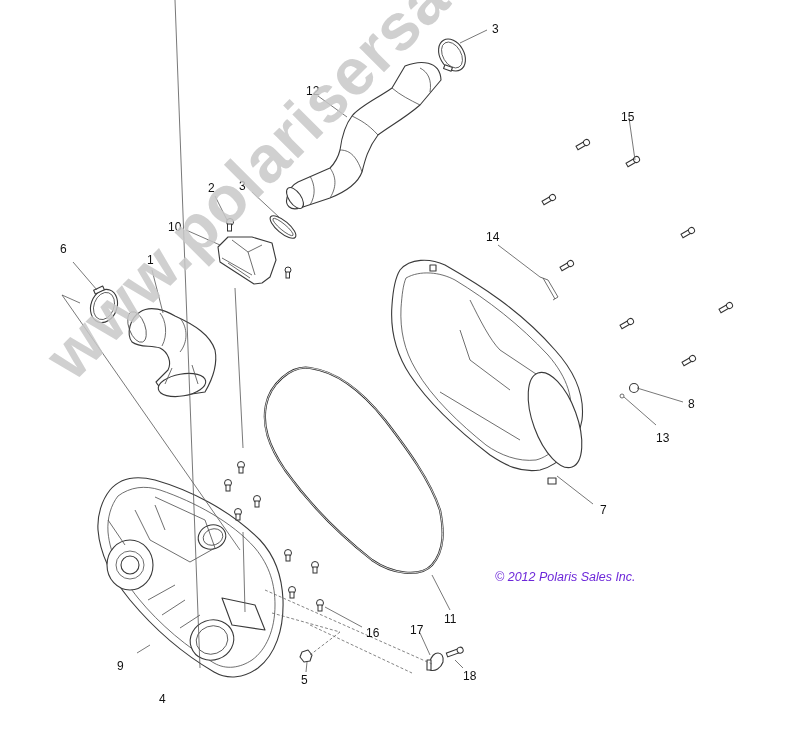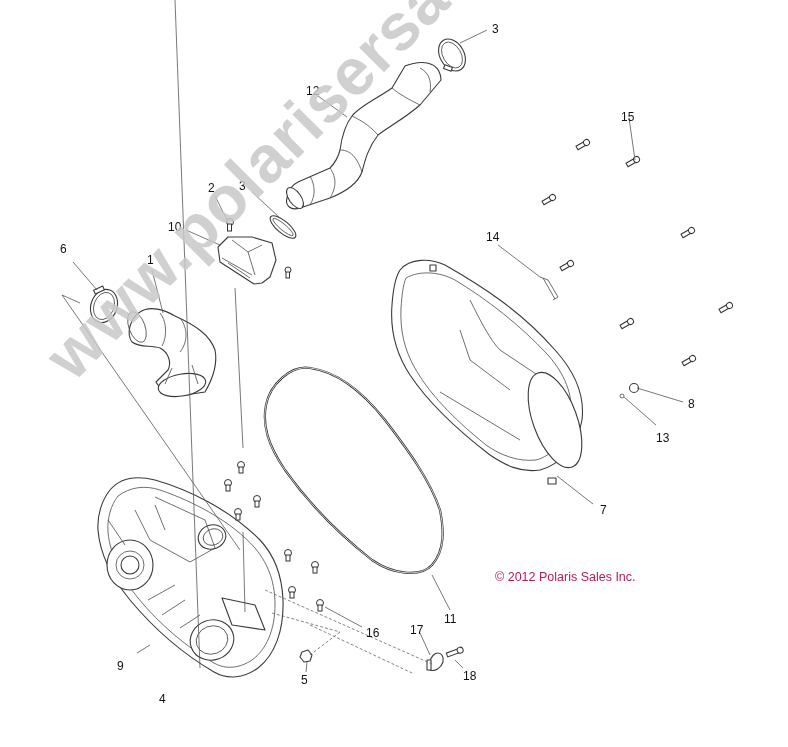--- a/index.html
+++ b/index.html
@@ -6,21 +6,21 @@
     body { width: 788px; height: 747px; position: relative; overflow: hidden;
            font-family: "Liberation Sans", sans-serif; }
     #diagram { position: absolute; left: 0; top: 0; width: 788px; height: 747px; }
     .part { fill: #ffffff; stroke: #3a3a3a; stroke-width: 1.1; stroke-linejoin: round; }
     .part-thin { fill: none; stroke: #4a4a4a; stroke-width: 0.8; }
     .belt { fill: none; stroke: #2c2c2c; stroke-width: 2.2; }
     .belt-in { fill: none; stroke: #ffffff; stroke-width: 0.8; }
     .leader { stroke: #555; stroke-width: 0.8; fill: none; }
     .dashed { stroke: #666; stroke-width: 0.8; fill: none; stroke-dasharray: 3 2; }
     .callout { font-family: "Liberation Sans", sans-serif; font-size: 12px; fill: #111; }
-    .copyright { position: absolute; font-size: 12.5px; color: #be185d; white-space: nowrap; }
+    .copyright { position: absolute; font-size: 12.5px; color: #6d28d9; white-space: nowrap; font-style: italic; }
     .watermark { position: absolute; left: 30px; top: 340px; transform-origin: 0 0;
                  transform: rotate(-45deg); font-family: "Liberation Sans", sans-serif;
                  font-weight: bold; font-size: 66px; color: #c8c8c8; opacity: 0.85;
                  white-space: nowrap; letter-spacing: 1px; pointer-events: none; }
     .bolt { fill: #fff; stroke: #333; stroke-width: 1; }
   </style>
 </head>
 <body>
 
 <svg id="diagram" viewBox="0 0 788 747" xmlns="http://www.w3.org/2000/svg">

